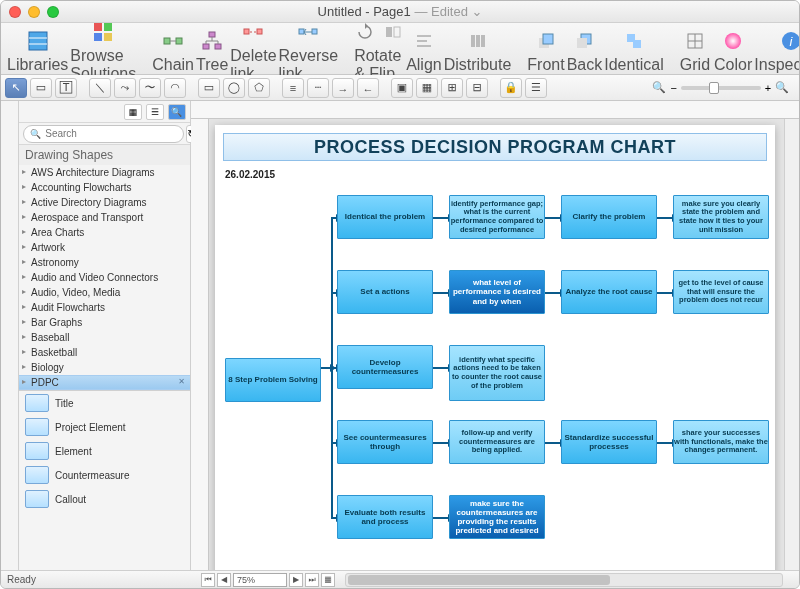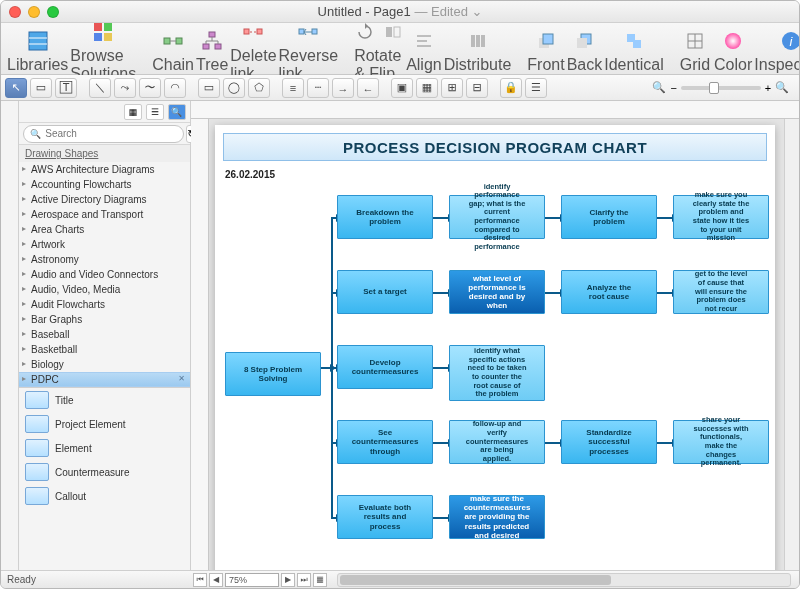--- a/index.html
+++ b/index.html
@@ -28,44 +28,44 @@
 .content-area { flex: 1; display: flex; min-height: 0; }
 .left-col { width: 18px; background: #f4f4f4; border-right: 1px solid #d0d0d0; }
 .sidebar { width: 172px; background: #f4f4f4; border-right: 1px solid #cfcfcf; display: flex; flex-direction: column; }
 .sidebar-top { height: 22px; display: flex; align-items: center; padding: 0 4px; gap: 4px; border-bottom: 1px solid #d8d8d8; }
 .view-btn { width: 18px; height: 16px; border: 1px solid #ccc; border-radius: 2px; background: #fff; font-size: 9px; display: flex; align-items: center; justify-content: center; }
 .search-row { height: 22px; display: flex; align-items: center; padding: 2px 4px; border-bottom: 1px solid #d8d8d8; gap: 2px; }
 .search-box { flex: 1; height: 18px; border: 1px solid #c5c5c5; border-radius: 9px; background: #fff; display: flex; align-items: center; padding: 0 6px; gap: 4px; }
 .search-box input { border: none; outline: none; flex: 1; font-size: 10px; background: transparent; }
 .refresh-btn { width: 18px; height: 18px; border: 1px solid #ccc; border-radius: 3px; background: #fff; font-size: 10px; display:flex;align-items:center;justify-content:center;}
 .lib-list { flex: 1; overflow: hidden; }
-.lib-header { font-size: 10px; color: #666; padding: 3px 6px; background: #eee; text-decoration: underline; }
+.lib-header { font-size: 12px; color: #666; padding: 3px 6px; background: #eee; }
 .lib-item { font-size: 10px; color: #333; padding: 2px 4px 2px 12px; position: relative; cursor: default; }
 .lib-item::before { content: "▸"; position: absolute; left: 3px; font-size: 8px; color: #888; }
 .lib-item.selected { background: linear-gradient(#b8daf5,#9ccaf0); border-top:1px solid #a7cdf0; border-bottom:1px solid #a7cdf0; padding-top:1px; padding-bottom:1px; }
 .lib-item.selected::after { content: "✕"; position: absolute; right: 5px; font-size: 8px; color: #5a7a9a; }
 .shape-list { border-top: 1px solid #d0d0d0; }
 .shape-item { display: flex; align-items: center; gap: 6px; padding: 3px 6px; font-size: 10px; color: #333; }
 .shape-thumb { width: 24px; height: 18px; border: 1px solid #78a8d8; background: linear-gradient(#dff1ff,#b5e0ff); border-radius: 2px; }
 .shape-thumb.dark { background: linear-gradient(#3aa8e8,#1a78c8); }
 .canvas-wrap { flex: 1; display: flex; flex-direction: column; background: #ececec; min-width: 0; }
 .ruler-h { height: 18px; background: #f7f7f7; border-bottom: 1px solid #c8c8c8; position: relative; overflow: hidden; font-size: 7px; color: #777; }
 .canvas-inner { flex: 1; display: flex; min-height: 0; }
 .ruler-v { width: 18px; background: #f7f7f7; border-right: 1px solid #c8c8c8; position: relative; overflow: hidden; font-size: 7px; color: #777; }
 .page-area { flex: 1; background: #e4e4e4; overflow: hidden; position: relative; padding: 6px; }
 .page { width: 560px; height: 452px; background: #fff; box-shadow: 0 2px 8px rgba(0,0,0,0.25); position: relative; }
 .vscroll { width: 15px; background: #f0f0f0; border-left: 1px solid #cfcfcf; }
-.chart-title-box { position: absolute; left: 8px; right: 8px; top: 8px; height: 28px; background: linear-gradient(#edf6fd,#cfe7f9); border: 1px solid #8fbfe8; display: flex; align-items: center; justify-content: center; font-size: 15px; font-weight: bold; color: #12415a; letter-spacing: 0.5px; }
+.chart-title-box { position: absolute; left: 8px; right: 8px; top: 8px; height: 28px; background: linear-gradient(#edf6fd,#cfe7f9); border: 1px solid #8fbfe8; display: flex; align-items: center; justify-content: center; font-size: 18px; font-weight: bold; color: #12415a; letter-spacing: 0.5px; }
 .date-label { position: absolute; left: 10px; top: 44px; font-size: 10px; font-weight: bold; color: #222; }
-.node { position: absolute; width: 96px; border: 1px solid #2c94d0; background: linear-gradient(#7dd6ff,#39b6f0); display: flex; align-items: center; justify-content: center; text-align: center; font-size: 8px; font-weight: bold; color: #063a50; padding: 17px; line-height: 1.15; border-radius: 1px; }
+.node { position: absolute; width: 96px; border: 1px solid #2c94d0; background: linear-gradient(#7dd6ff,#39b6f0); display: flex; align-items: center; justify-content: center; text-align: center; font-size: 8px; font-weight: bold; color: #063a50; padding: 0; line-height: 1.15; border-radius: 1px; }
 .node.risk { background: linear-gradient(#2d9ae6,#0a5faf); color: #fff; }
 .node.callout { background: linear-gradient(#a5e4ff,#6eccf5); font-weight: bold; font-size: 7.5px; }
 .conn { position: absolute; background: #0a5a8a; }
 .arrow-r { position: absolute; width: 0; height: 0; border-top: 4px solid transparent; border-bottom: 4px solid transparent; border-left: 6px solid #0a5a8a; }
-.bottom-bar { height: 18px; background: linear-gradient(#f8f8f8,#e8e8e8); border-top: 1px solid #cfcfcf; display: flex; align-items: center; padding: 0 4px; gap: 6px; font-size: 10px; color: #555; text-align: center; }
+.bottom-bar { height: 18px; background: linear-gradient(#f8f8f8,#e8e8e8); border-top: 1px solid #cfcfcf; display: flex; align-items: center; padding: 0 12px; gap: 6px; font-size: 10px; color: #555; text-align: center; }
 .hscroll-area { display: flex; align-items: center; gap: 2px; margin-left: 188px; }
 .zoom-select { width: 54px; height: 14px; border: 1px solid #aaa; background: #fff; font-size: 9px; padding: 0 3px; display: flex; align-items: center; }
 .nav-btn { width: 14px; height: 14px; border: 1px solid #bbb; background: #fff; font-size: 8px; display:flex;align-items:center;justify-content:center;}
 .hscroll-track { flex: 1; height: 14px; background: #e8e8e8; border: 1px solid #cfcfcf; border-radius: 3px; margin: 0 4px; position: relative; }
 .hscroll-thumb { position: absolute; left: 2px; top: 1px; width: 60%; height: 10px; background: #c2c2c2; border-radius: 3px; }
 .status { position: absolute; left: 6px; }
 svg { display: block; }
 </style>
 </head>
 <body>
@@ -383,39 +383,39 @@
 
     <div class="canvas-wrap">
       <div class="ruler-h"></div>
       <div class="canvas-inner">
         <div class="ruler-v"></div>
         <div class="page-area">
           <div class="page">
             <div class="chart-title-box">PROCESS DECISION PROGRAM CHART</div>
             <div class="date-label">26.02.2015</div>
             <div id="nodes">
-                <div class="node " style="left: 10px; top: 227px; height: 44px;">8 Step Problem Solving</div>
+                <div class="node " style="left: 10px; top: 233px; height: 44px;">8 Step Problem Solving</div>
                 <div class="conn" style="left: 106px; top: 242px; width: 10px; height: 1.5px;"></div>
                 <div class="arrow-r" style="left: 115px; top: 239px;"></div>
                 <div class="conn" style="left: 116px; top: 92px; width: 1.5px; height: 300px;"></div>
                 <div class="conn" style="left: 116px; top: 92px; width: 6px; height: 1.5px;"></div>
                 <div class="arrow-r" style="left: 121px; top: 89px;"></div>
-                <div class="node " style="left: 122px; top: 70px; height: 44px;">Breakdown the problem</div>
+                <div class="node " style="left: 122px; top: 70px; height: 44px;">Identical the problem</div>
                 <div class="conn" style="left: 218px; top: 92px; width: 16px; height: 1.5px;"></div>
                 <div class="arrow-r" style="left: 233px; top: 89px;"></div>
                 <div class="node callout" style="left: 234px; top: 70px; height: 44px;">identify performance gap; what is the current performance compared to desired performance</div>
                 <div class="conn" style="left: 330px; top: 92px; width: 16px; height: 1.5px;"></div>
                 <div class="arrow-r" style="left: 345px; top: 89px;"></div>
                 <div class="node " style="left: 346px; top: 70px; height: 44px;">Clarify the problem</div>
                 <div class="conn" style="left: 442px; top: 92px; width: 16px; height: 1.5px;"></div>
                 <div class="arrow-r" style="left: 457px; top: 89px;"></div>
                 <div class="node callout" style="left: 458px; top: 70px; height: 44px;">make sure you clearly state the problem and state how it ties to your unit mission</div>
                 <div class="conn" style="left: 116px; top: 167px; width: 6px; height: 1.5px;"></div>
                 <div class="arrow-r" style="left: 121px; top: 164px;"></div>
-                <div class="node " style="left: 122px; top: 145px; height: 44px;">Set a target</div>
+                <div class="node " style="left: 122px; top: 145px; height: 44px;">Set a actions</div>
                 <div class="conn" style="left: 218px; top: 167px; width: 16px; height: 1.5px;"></div>
                 <div class="arrow-r" style="left: 233px; top: 164px;"></div>
                 <div class="node risk" style="left: 234px; top: 145px; height: 44px;">what level of performance is desired and by when</div>
                 <div class="conn" style="left: 330px; top: 167px; width: 16px; height: 1.5px;"></div>
                 <div class="arrow-r" style="left: 345px; top: 164px;"></div>
                 <div class="node " style="left: 346px; top: 145px; height: 44px;">Analyze the root cause</div>
                 <div class="conn" style="left: 442px; top: 167px; width: 16px; height: 1.5px;"></div>
                 <div class="arrow-r" style="left: 457px; top: 164px;"></div>
                 <div class="node callout" style="left: 458px; top: 145px; height: 44px;">get to the level of cause that will ensure the problem does not recur</div>
                 <div class="conn" style="left: 116px; top: 242px; width: 6px; height: 1.5px;"></div>

